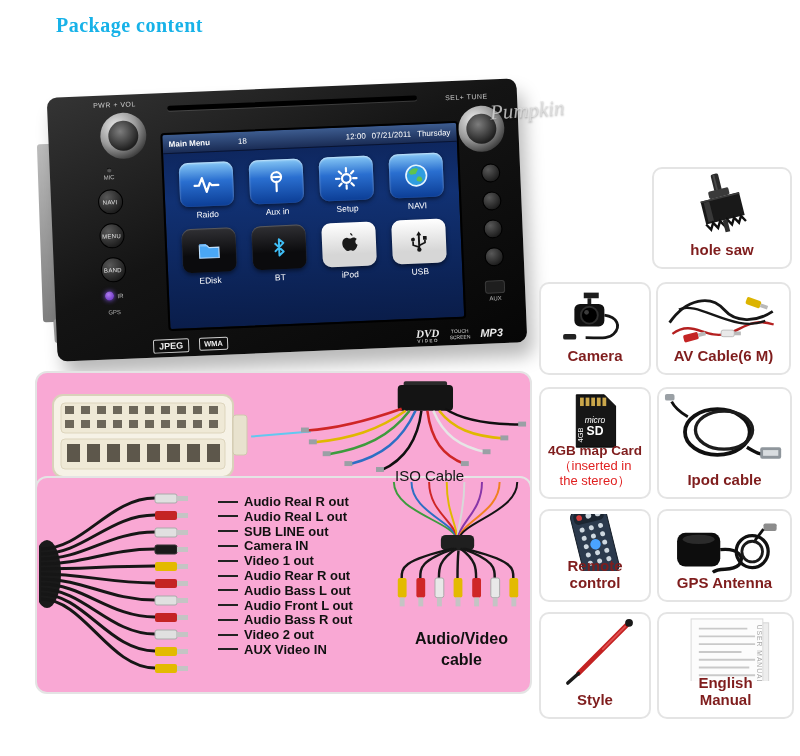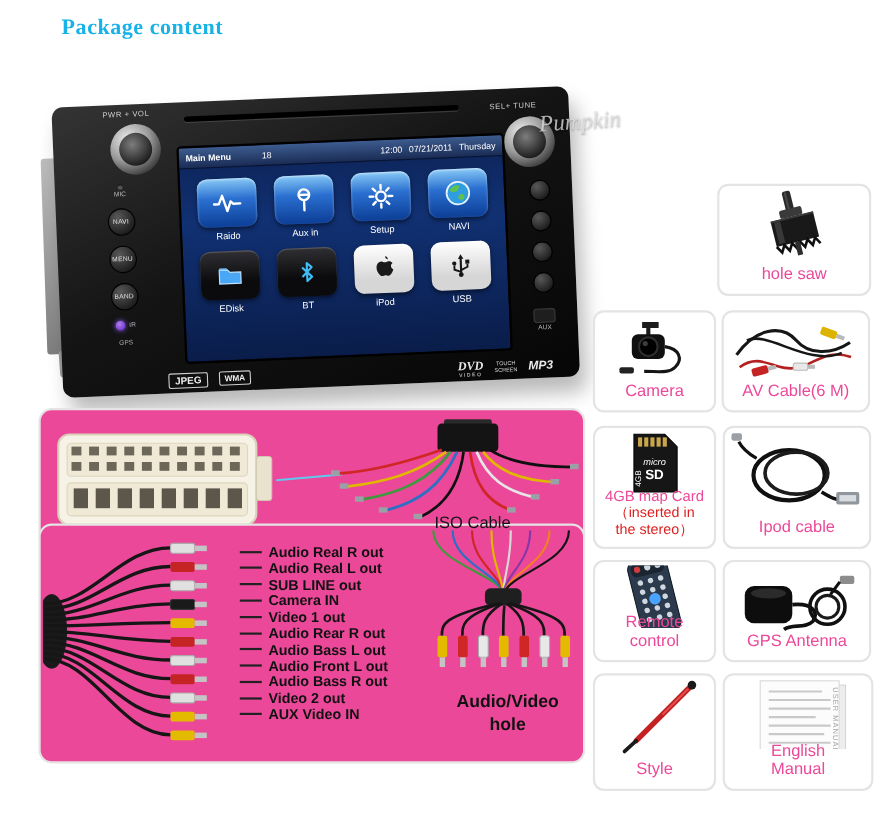--- a/index.html
+++ b/index.html
@@ -81,25 +81,25 @@
   .mp3-logo { color:#e9e9e9; font-style:italic; font-weight:bold; font-size:11px; }
   .watermark { position:absolute; left:452px; top:20px; transform:rotate(-4deg);
     font:italic 21px "Liberation Serif", serif; color:rgba(225,225,225,.78);
     text-shadow:0 1px 2px rgba(0,0,0,.35); }
 
   
   .box { position:absolute; background:#fff; border:2px solid #e4e4e4; border-radius:10px;
     display:flex; flex-direction:column; align-items:center; justify-content:flex-end;
     padding:4px 4px 8px; }
   .fig { position:absolute; top:3px; left:0; right:0; display:flex; justify-content:center; }
-  .box-label { font-size:15px; color:#ec4899; line-height:1.18; position:relative; z-index:2; }
+  .box-label { font-size:15px; color:#7f1d1d; line-height:1.18; position:relative; z-index:2;font-weight:bold; }
   .box-label.sm { font-size:13.5px; }
   .note { color:#e01f1f; font-size:13px; line-height:1.15; text-align:center; position:relative; z-index:2; }
 
-  .wide-box { position:absolute; background:#ec4899; border:2px solid #e4e4e4; border-radius:12px;padding-left:33px; }
+  .wide-box { position:absolute; background:#f9a8d4; border:2px solid #e4e4e4; border-radius:12px;padding-left:33px; }
   .wide-box svg { position:absolute; }
   .pointer { position:absolute; left:214px; top:60px; width:60px; height:2px;
     background:#62c8f0; transform:rotate(-5deg); }
   .iso-label { position:absolute; left:358px; top:94px; font-size:15px; color:#141414; z-index:2; }
 
   .wire-list { position:absolute; left:181px; top:17px; display:flex; flex-direction:column; gap:1.6px; z-index:2; }
   .wire-row { display:flex; align-items:center; gap:6px; height:13.2px;
     font-size:13px; font-weight:bold; color:#111; white-space:nowrap; }
   .wire-row .dash { width:20px; height:2px; background:#222; flex:0 0 auto; }
   .av-label { position:absolute; left:352px; top:151px; width:145px; text-align:center;
@@ -653,17 +653,17 @@
           </g>
         <g transform="translate(130,98)">
             <rect width="9" height="20" rx="2" fill="#e3ba00"></rect>
             <rect x="2" y="20" width="5" height="9" fill="#c4c4c4"></rect>
           </g>
       </g>
     </svg>
 
     <div class="av-label">
       <div>Audio/Video</div>
-      <div>hole</div>
+      <div>cable</div>
     </div>
   </div>
 
 </div>
 
 </body></html>

